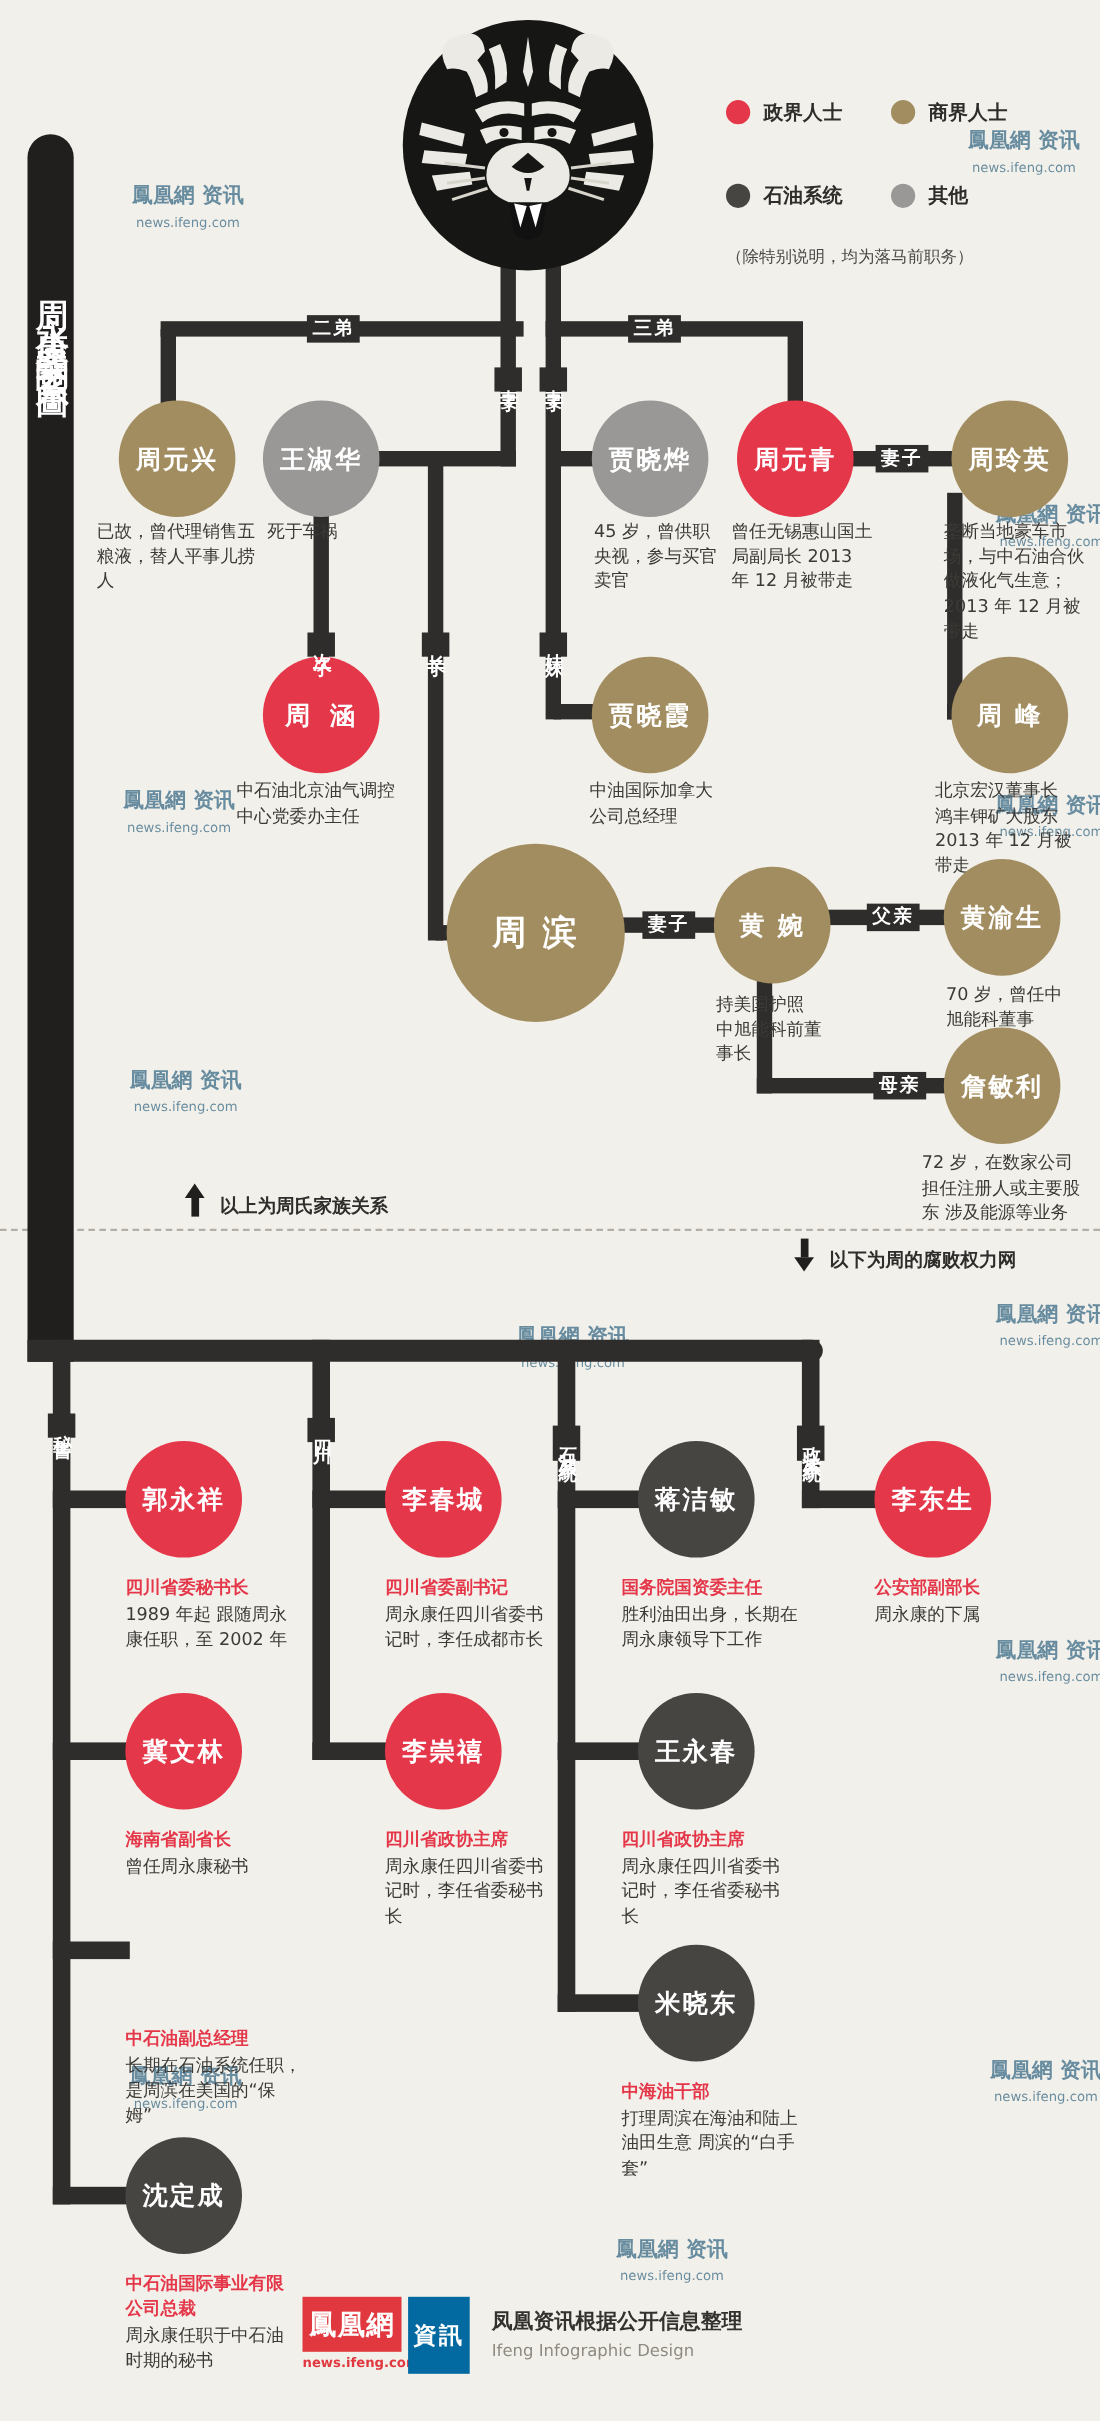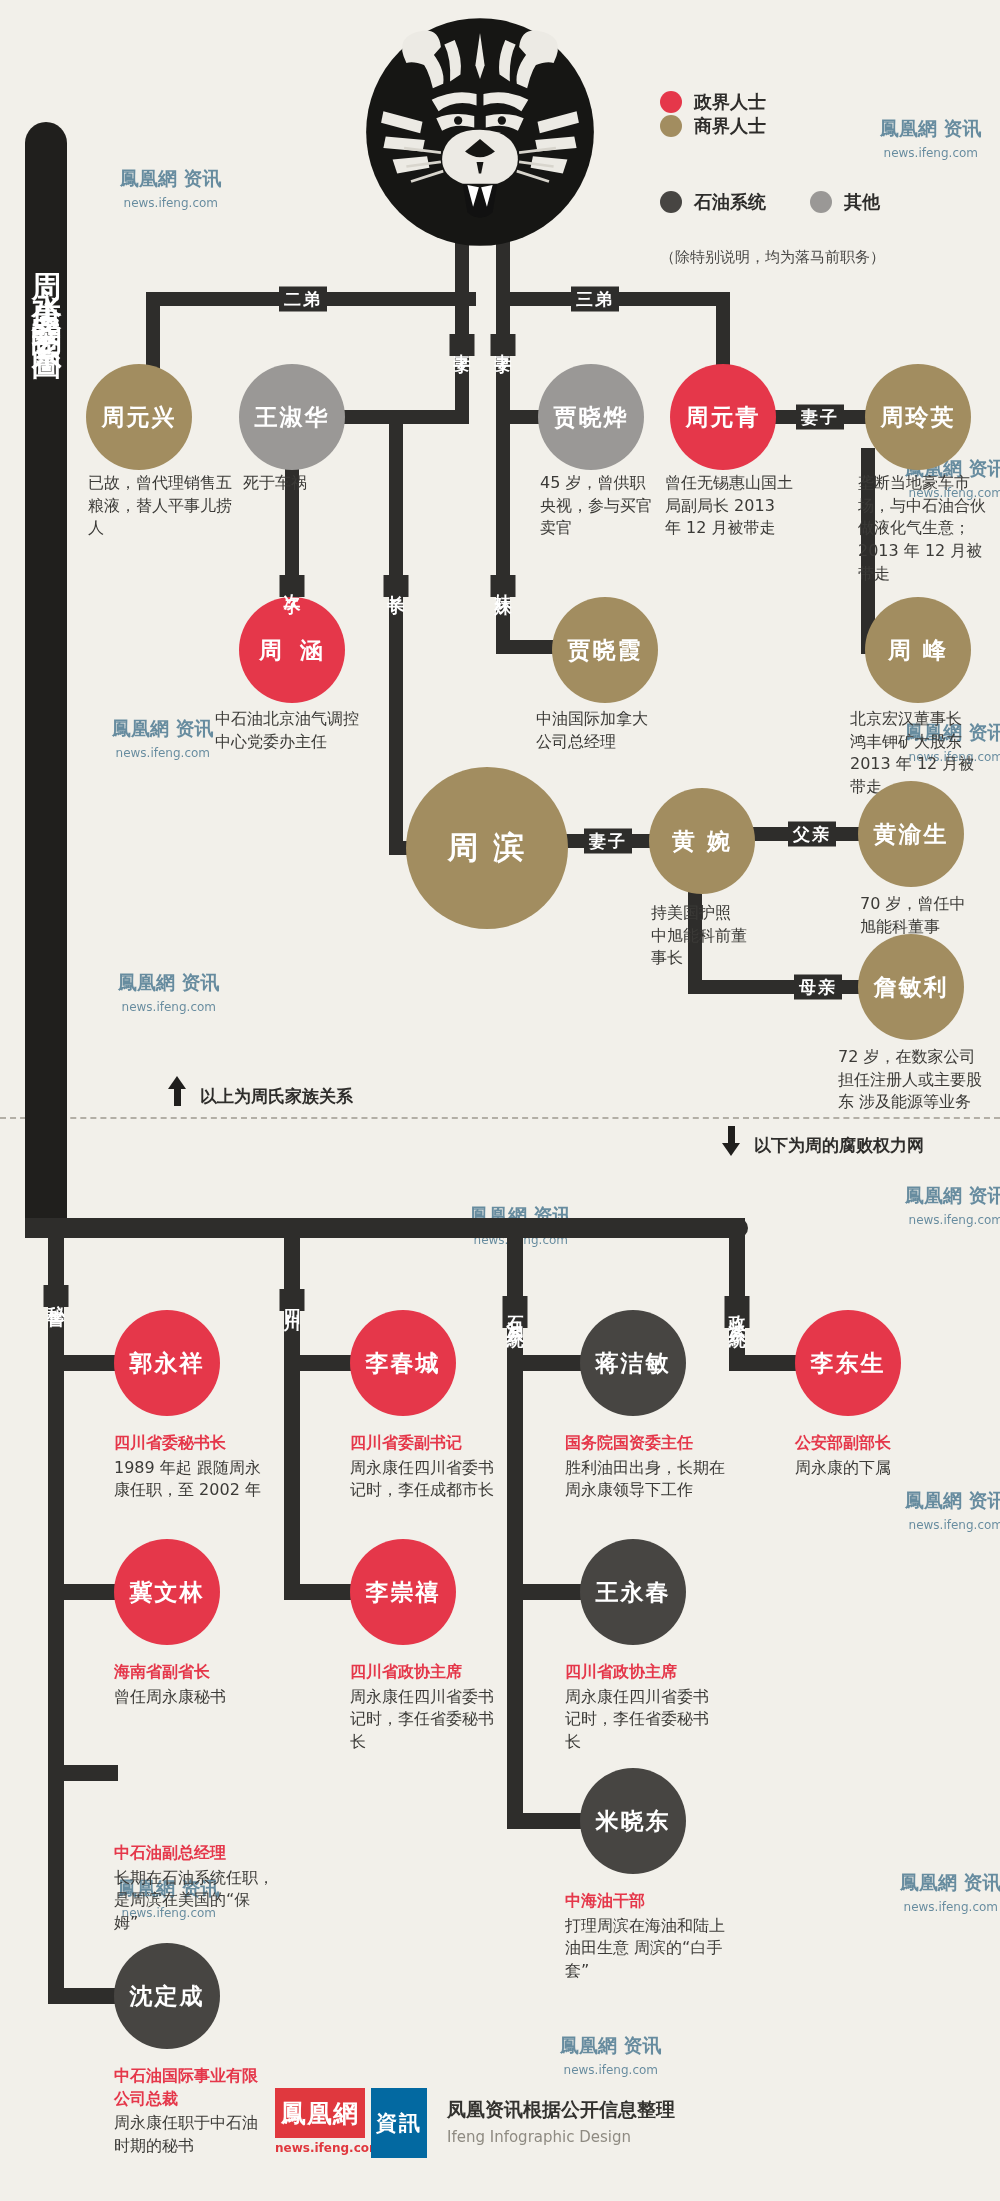--- a/index.html
+++ b/index.html
@@ -18,21 +18,21 @@
             font-weight:bold; font-size:17px; line-height:1; padding:4px 5px;
             white-space:nowrap; z-index:4; letter-spacing:2px; }
   .elabel.v { writing-mode:vertical-rl; padding:6px 4px; letter-spacing:5px; }
   .spine { position:absolute; left:25px; top:122px; width:42px; height:1116px;
            background:#201f1d; border-radius:21px 21px 0 0; z-index:2; }
   .spine-title { position:absolute; left:50%; top:128px; transform:translateX(-50%);
            writing-mode:vertical-rl; color:#fff; font-weight:bold; font-size:30px; letter-spacing:13px; }
   .tiger { position:absolute; left:365px; top:17px; width:230px; height:230px; z-index:3; }
   .legend { position:absolute; left:660px; top:90px; z-index:3; }
   .legend-row { display:flex; }
-  .legend-row.r1 { margin-bottom:52px;flex-direction:column; }
+  .legend-row.r1 { margin-bottom:52px; }
   .legend-item { display:flex; align-items:center; width:150px; }
   .legend-dot { width:22px; height:22px; border-radius:50%; margin-right:12px; flex:none; }
   .legend-label { font-size:18px; color:#2e2d2b; font-weight:bold; }
   .legend-note { margin-top:34px; font-size:15px; color:#4a4947; }
   .divider { position:absolute; left:0; top:1117px; width:1000px; height:0;
              border-top:2px dashed #b3afa6; z-index:1; }
   .dividnote { position:absolute; font-size:17px; color:#2e2d2b; z-index:3; font-weight:bold; }
   .arr { position:absolute; z-index:3; }
   .tri-up { width:0; height:0; border-left:9px solid transparent; border-right:9px solid transparent;
             border-bottom:13px solid #201f1d; margin:0 auto; }
@@ -177,21 +177,21 @@
         <span class="legend-label">石油系统</span>
       </div>
       <div class="legend-item">
         <span class="legend-dot" style="background: rgb(154, 152, 150);"></span>
         <span class="legend-label">其他</span>
       </div>
     </div>
     <div class="legend-note">（除特别说明，均为落马前职务）</div>
   </div>
 
-  <div class="node" style="left: 86px; top: 364px; background: rgb(162, 141, 96);">
+  <div class="node" style="left: 108px; top: 364px; background: rgb(162, 141, 96);">
       <span>周元兴</span>
     </div>
   <div class="desc" style="left:88px;top:472px;width:145px">已故，曾代理销售五粮液，替人平事儿捞人</div>
 
   <div class="node" style="left: 239px; top: 364px; background: rgb(154, 152, 150);">
       <span>王淑华</span>
     </div>
   <div class="desc" style="left:243px;top:472px;width:120px">死于车祸</div>
 
   <div class="node" style="left: 538px; top: 364px; background: rgb(154, 152, 150);">
@@ -207,21 +207,21 @@
   <div class="node" style="left: 865px; top: 364px; background: rgb(162, 141, 96);">
       <span>周玲英</span>
     </div>
   <div class="desc" style="left:858px;top:472px;width:130px">垄断当地豪车市场，与中石油合伙做液化气生意；2013 年 12 月被带走</div>
 
   <div class="node" style="left: 239px; top: 597px; background: rgb(229, 55, 74); font-family: Liberation Mono, monospace;">
       <span>周 涵</span>
     </div>
   <div class="desc" style="left:215px;top:708px;width:158px">中石油北京油气调控中心党委办主任</div>
 
-  <div class="node" style="left: 552px; top: 597px; background: rgb(162, 141, 96);">
+  <div class="node" style="left: 538px; top: 597px; background: rgb(162, 141, 96);">
       <span>贾晓霞</span>
     </div>
   <div class="desc" style="left:536px;top:708px;width:117px">中油国际加拿大公司总经理</div>
 
   <div class="node" style="left: 865px; top: 597px; background: rgb(162, 141, 96);">
       <span>周 峰</span>
     </div>
   <div class="desc" style="left:850px;top:708px;width:132px">北京宏汉董事长 鸿丰钾矿大股东 2013 年 12 月被带走</div>
 
   <div class="node big" style="left: 406px; top: 767px; background: rgb(162, 141, 96);">

